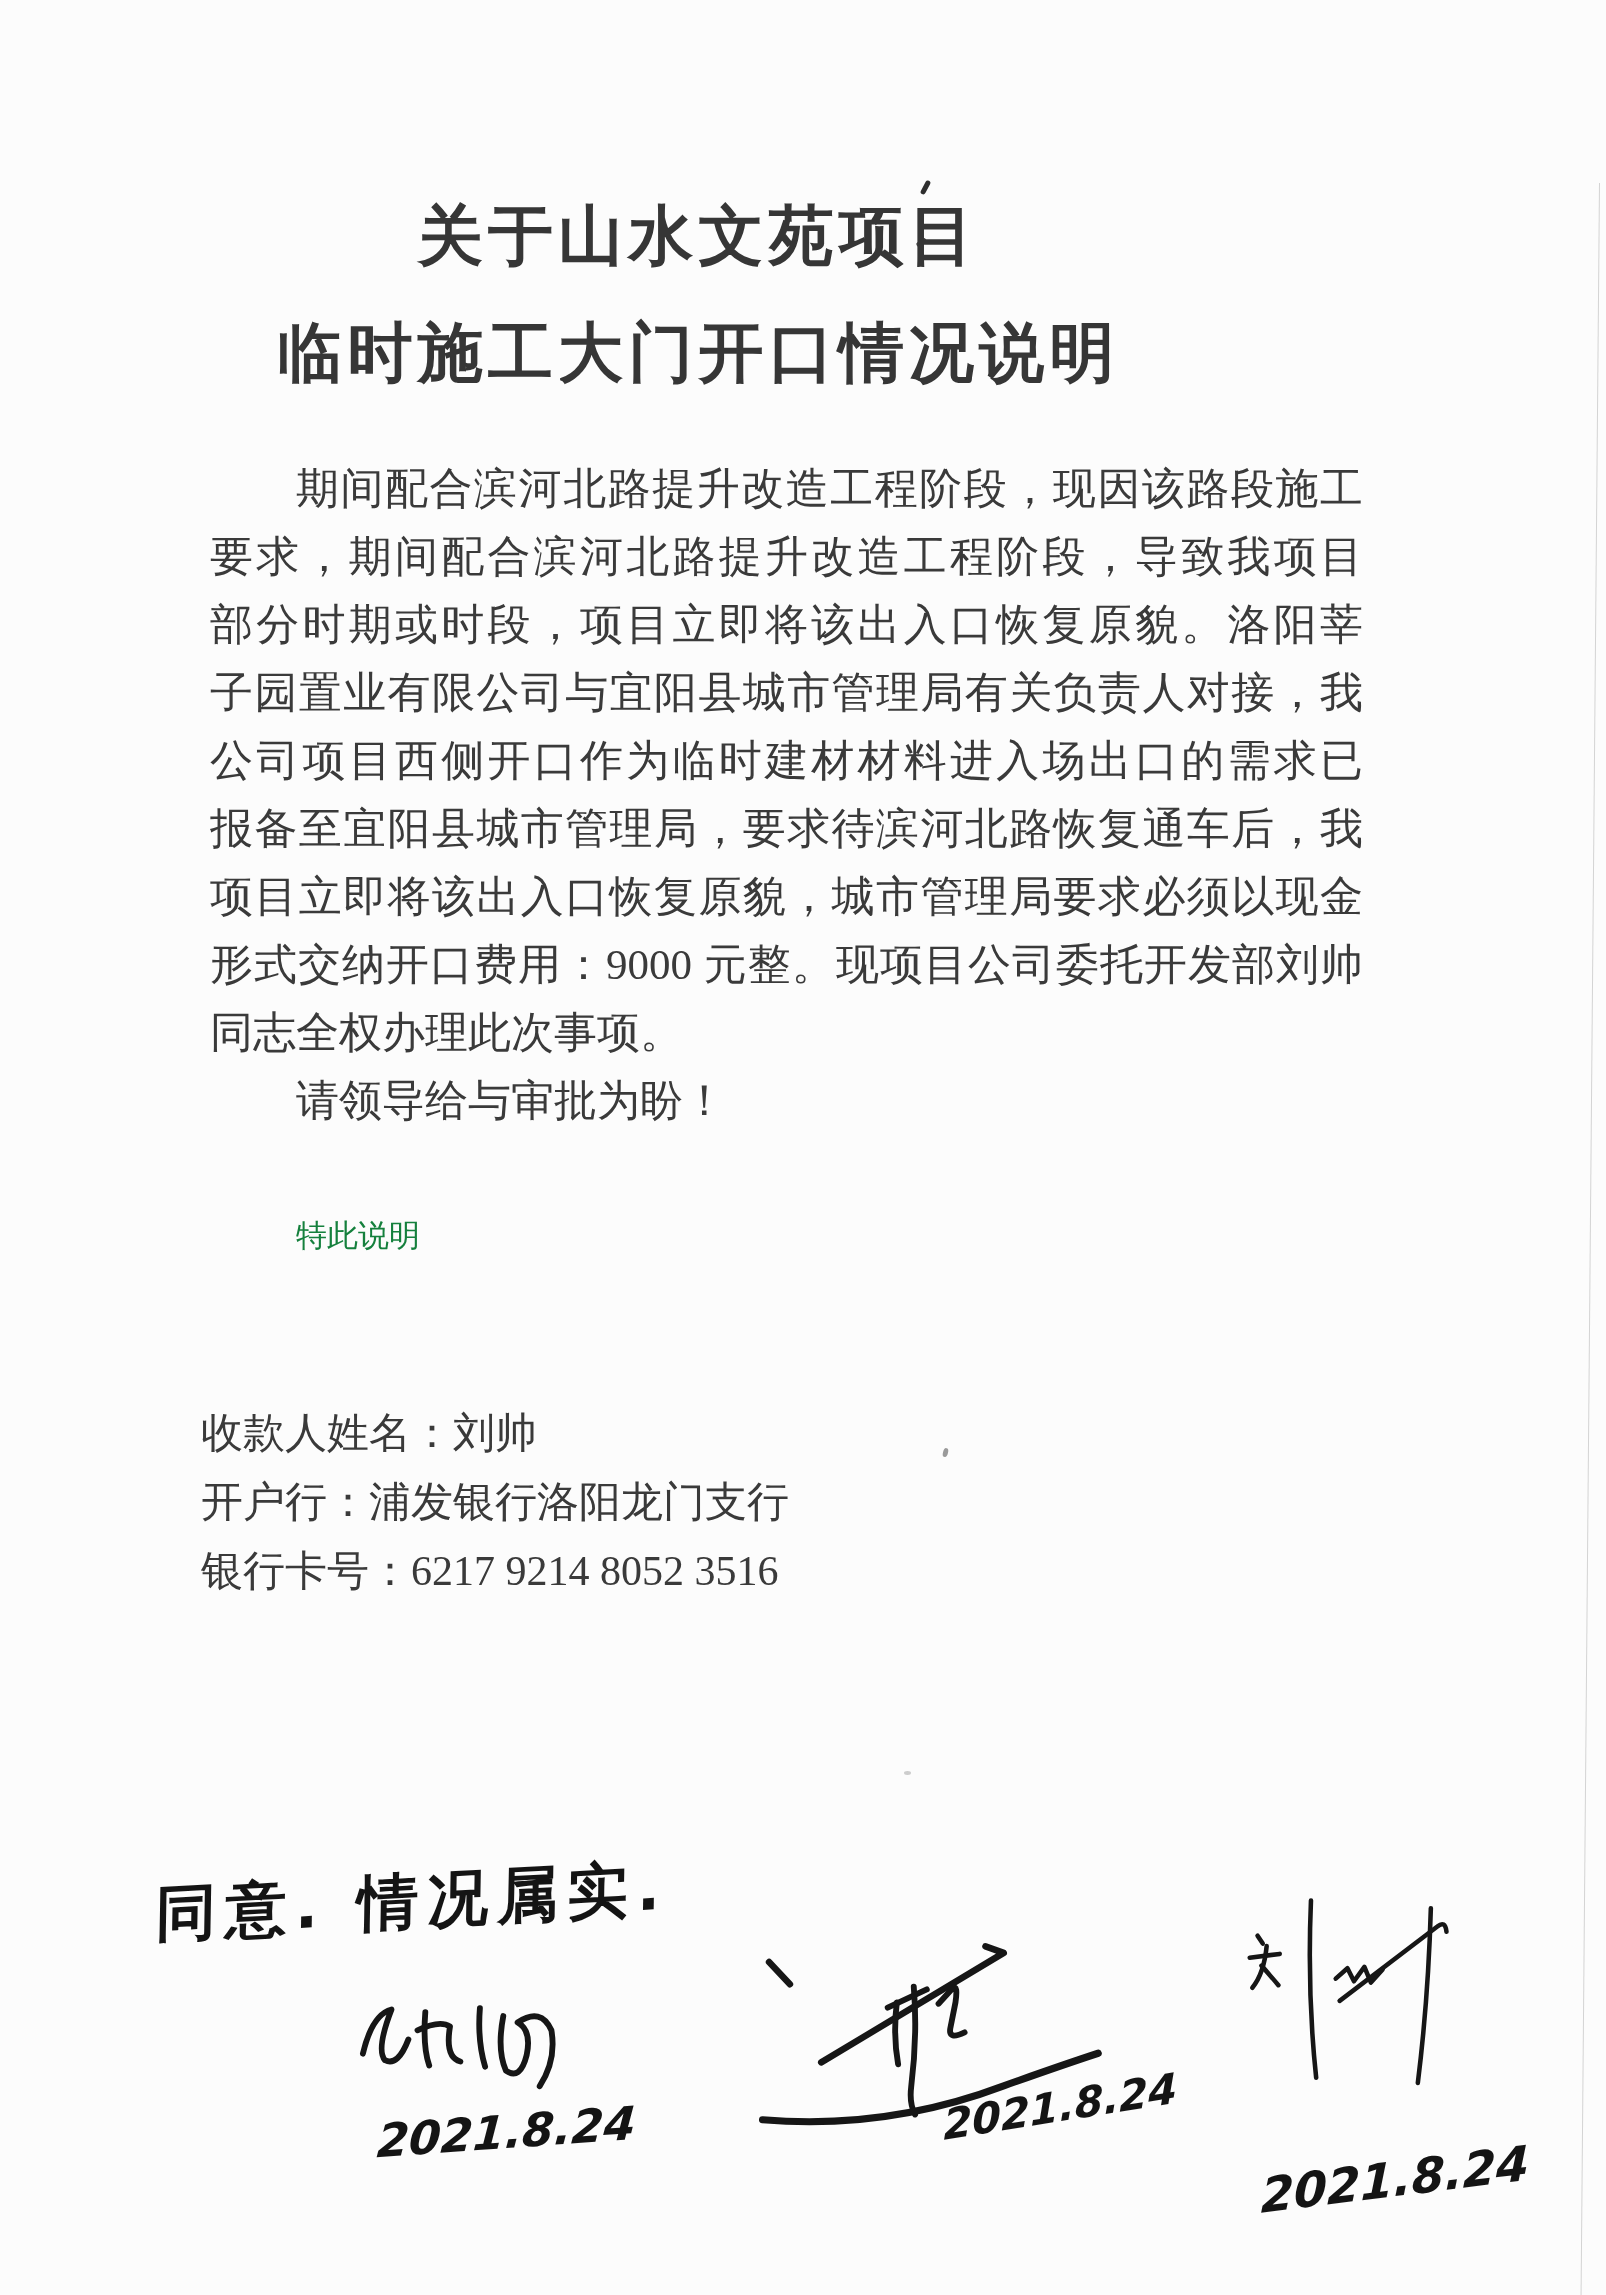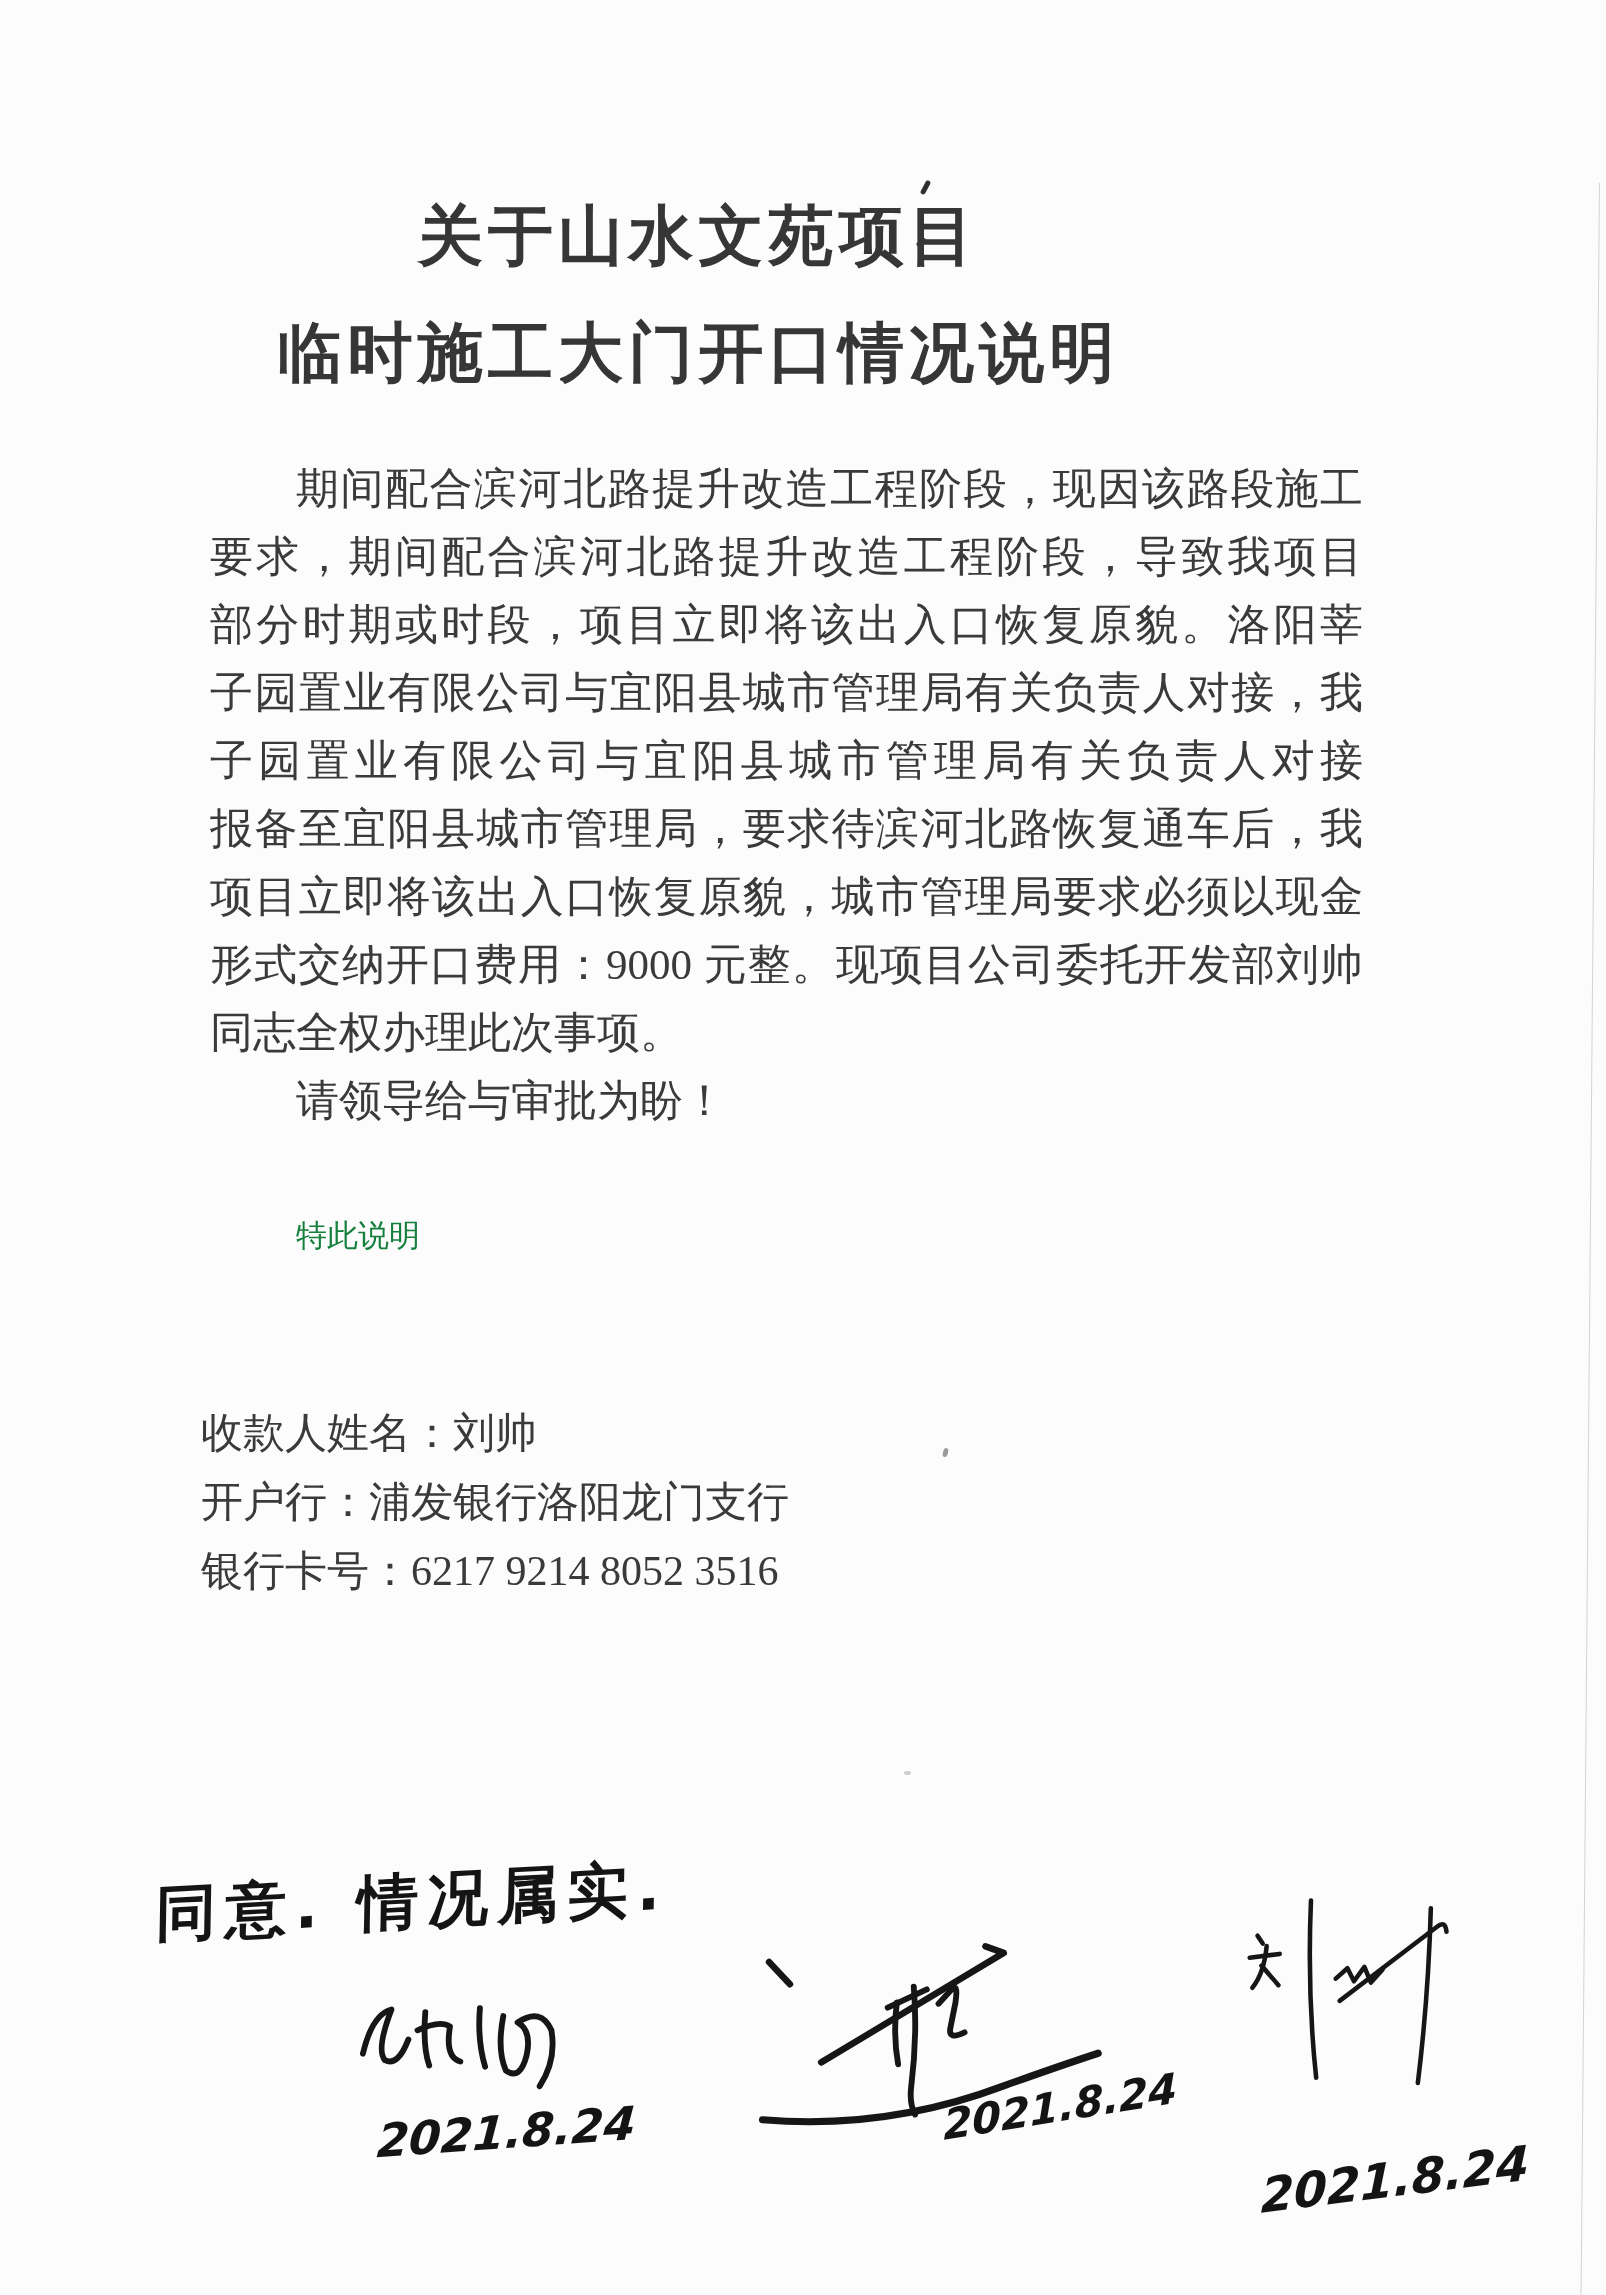--- a/index.html
+++ b/index.html
@@ -97,21 +97,21 @@
   <div class="speck speck4"></div>
 
   <div class="title-line t1">关于山水文苑项目</div>
   <div class="title-line t2">临时施工大门开口情况说明</div>
 
   <div class="body-block">
       <div class="body-line justify indent">期间配合滨河北路提升改造工程阶段，现因该路段施工</div>
       <div class="body-line justify">要求，期间配合滨河北路提升改造工程阶段，导致我项目</div>
       <div class="body-line justify">部分时期或时段，项目立即将该出入口恢复原貌。洛阳莘</div>
       <div class="body-line justify">子园置业有限公司与宜阳县城市管理局有关负责人对接，我</div>
-      <div class="body-line justify">子园置业有限公司与宜阳县城市管理局有关负责人对接</div>
+      <div class="body-line justify">公司项目西侧开口作为临时建材材料进入场出口的需求已</div>
       <div class="body-line justify">报备至宜阳县城市管理局，要求待滨河北路恢复通车后，我</div>
       <div class="body-line justify">项目立即将该出入口恢复原貌，城市管理局要求必须以现金</div>
       <div class="body-line justify">形式交纳开口费用：9000 元整。现项目公司委托开发部刘帅</div>
       <div class="body-line">同志全权办理此次事项。</div>
       <div class="body-line indent">请领导给与审批为盼！</div>
     </div>
 
   <div class="closing">特此说明</div>
 
   <div class="payee-block">

